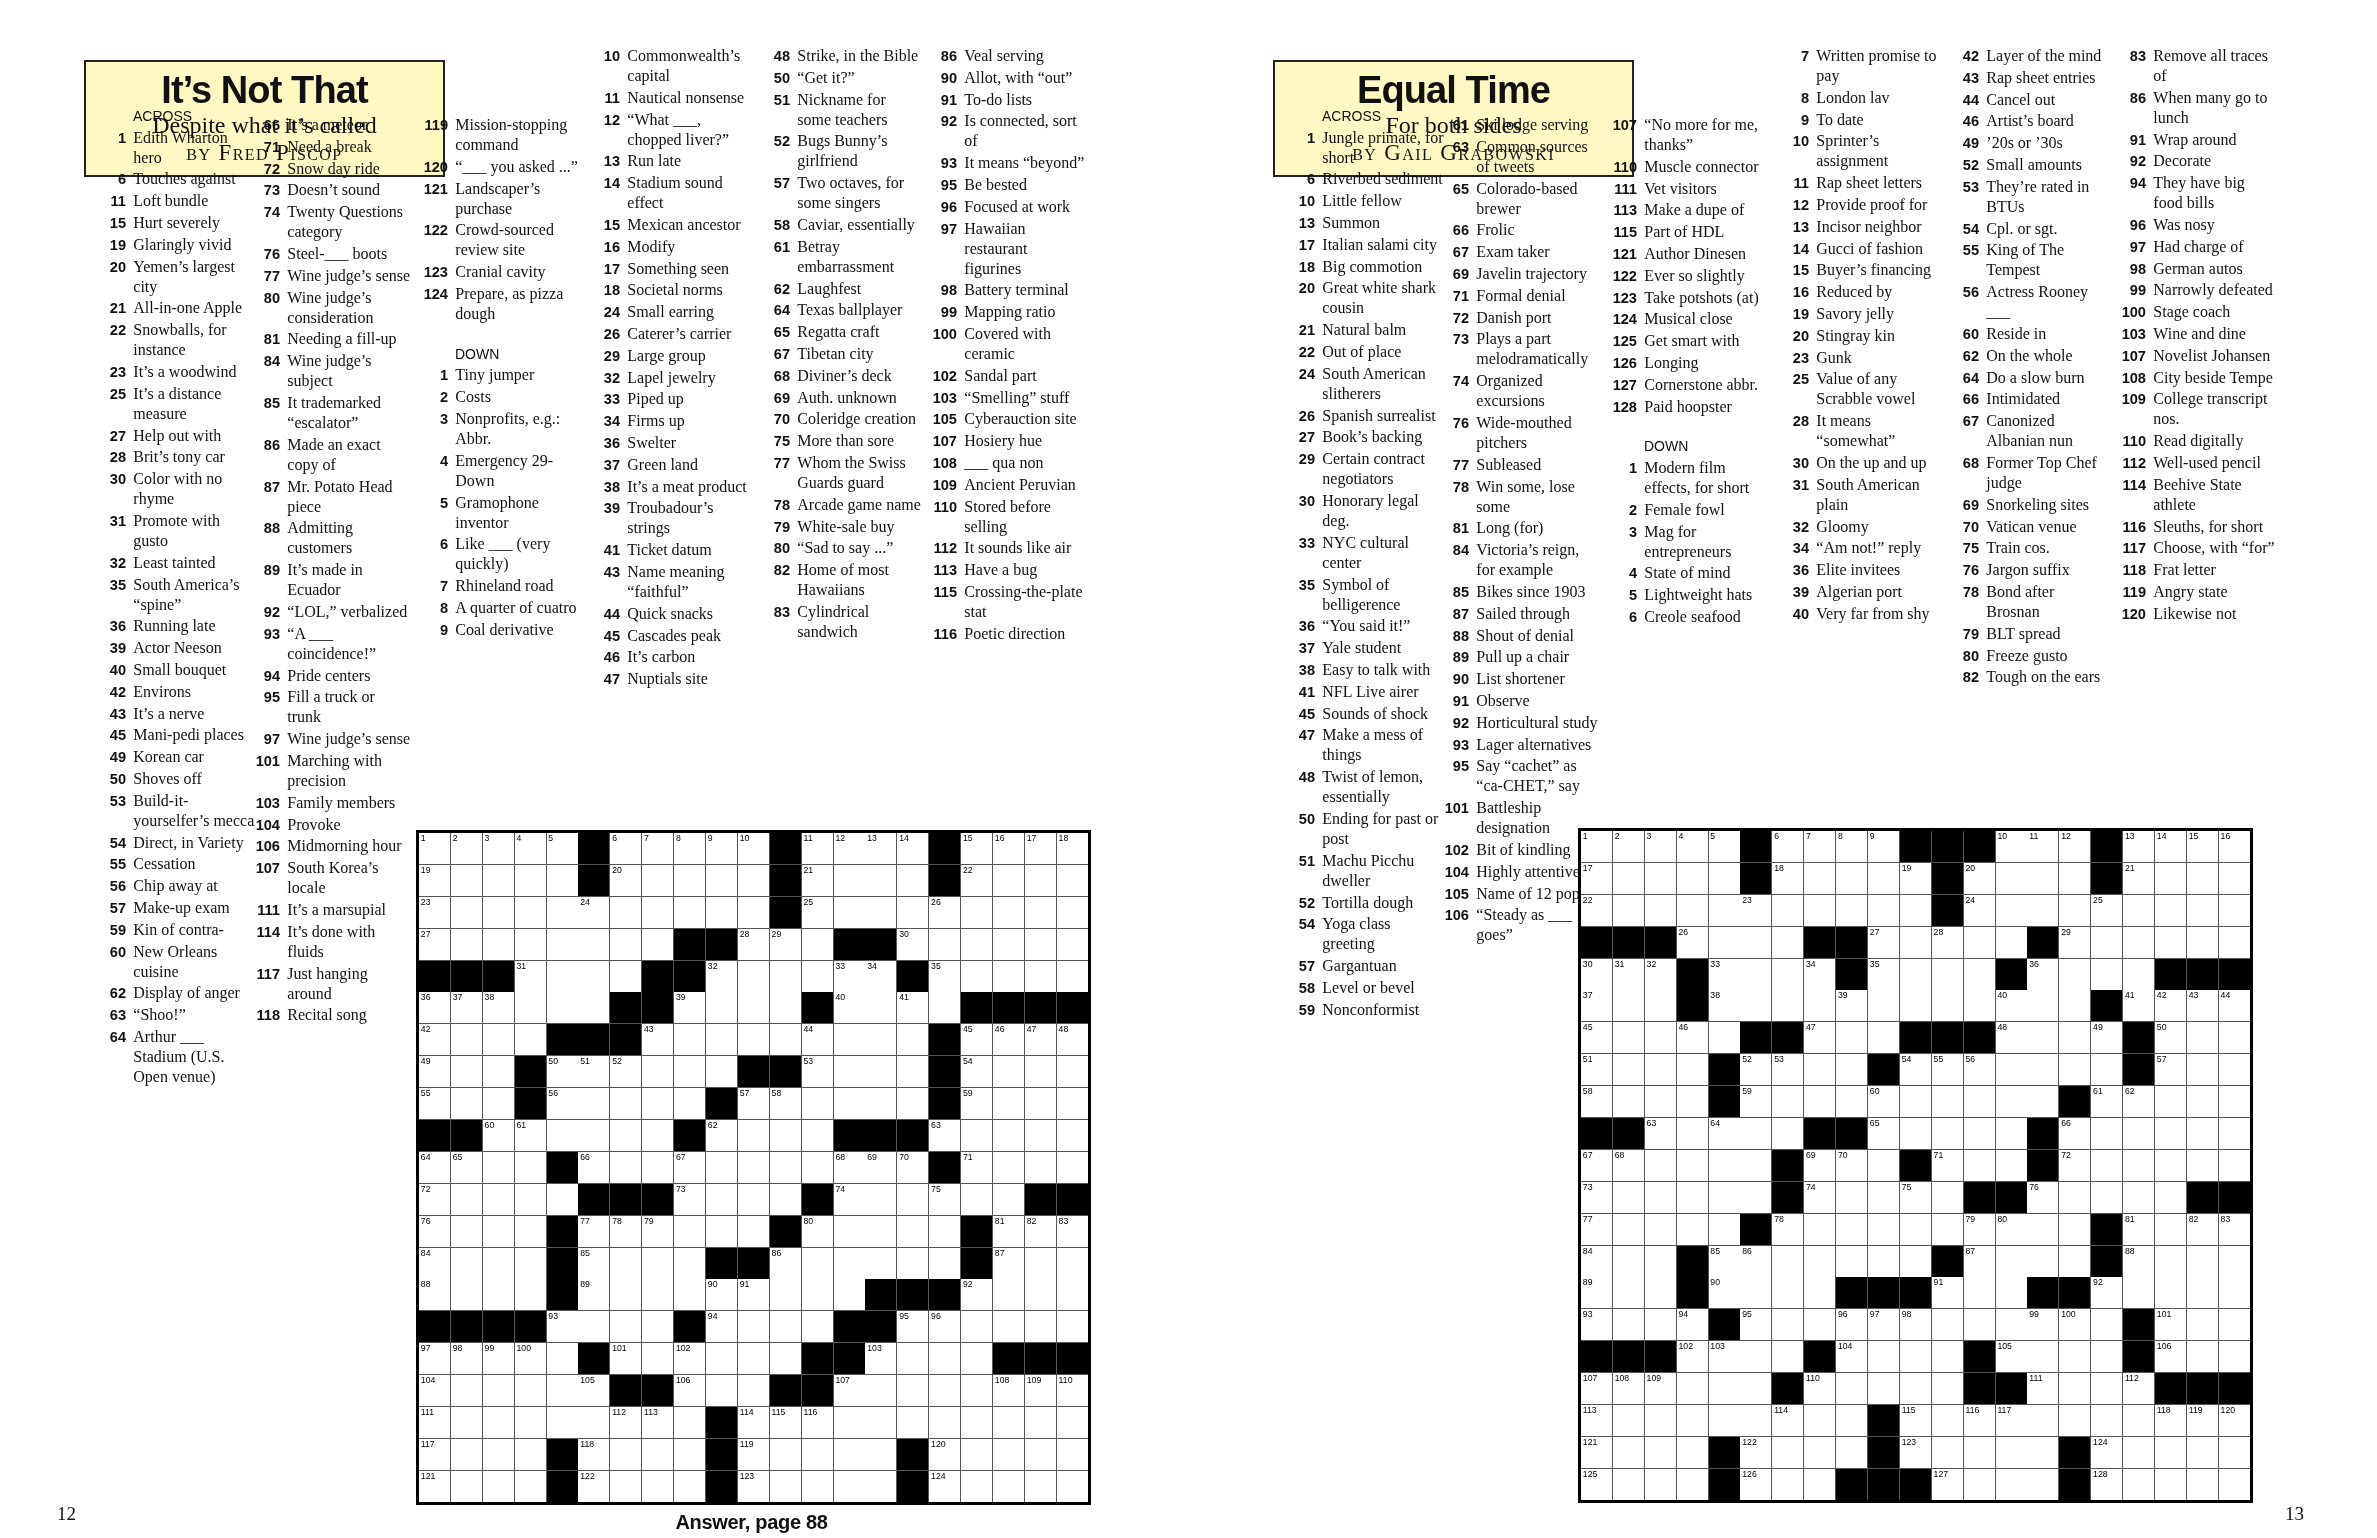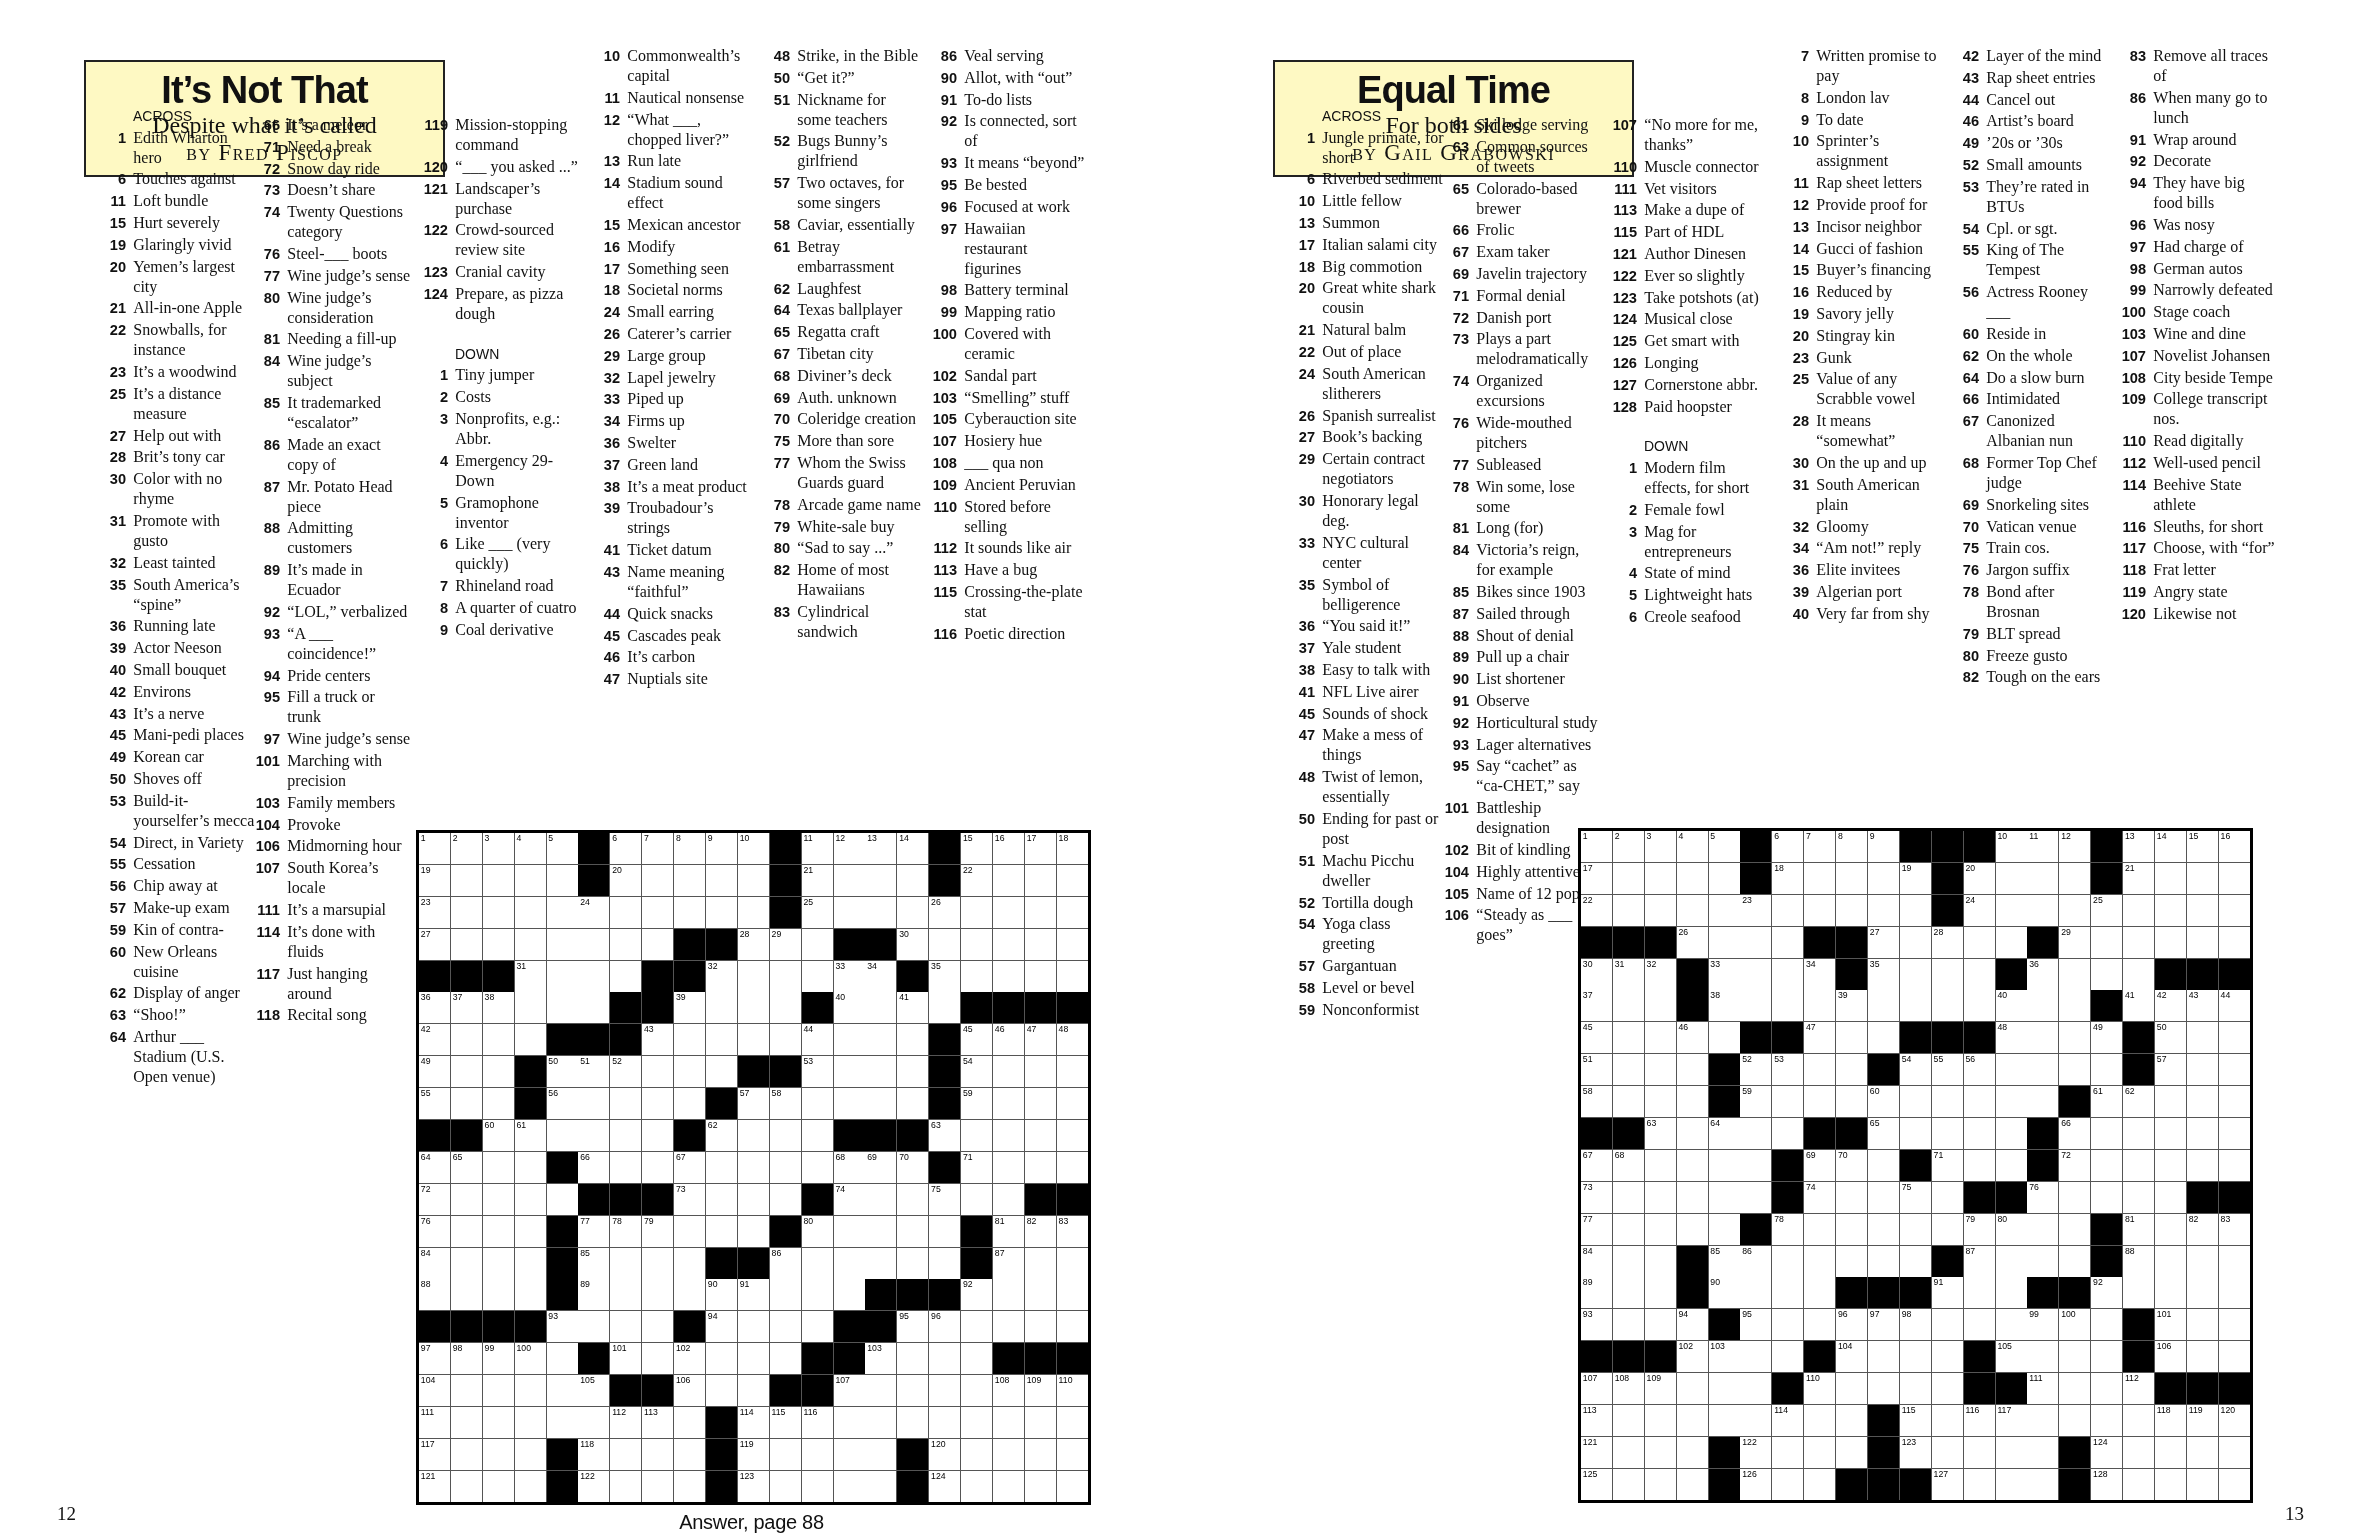--- a/index.html
+++ b/index.html
@@ -31,21 +31,21 @@
   .ctext{font-size:16px;line-height:20px;flex:1;}
 
   .xgrid{position:absolute;display:grid;gap:0.9px;background:#555;border:3.7px solid #000;}
   #page-left .xgrid{left:416px;top:830px;}
   #page-right .xgrid{left:389px;top:828px;}
   .cell{width:31px;height:31px;background:#fff;position:relative;}
   .cell.black{background:#000;}
   .gnum{position:absolute;left:1.8px;top:0px;font-family:"Liberation Sans",sans-serif;font-size:8.7px;line-height:10px;color:#000;}
 
   .answer-note{position:absolute;width:671px;text-align:center;font-family:"Liberation Sans",sans-serif;
-               font-weight:normal;font-size:20px;letter-spacing:-0.3px;}
+               font-weight:bold;font-size:20px;letter-spacing:-0.3px;}
   #page-left .answer-note{left:416px;top:1511px;}
   #page-right .answer-note{left:389px;top:1508px;margin-top:48px;}
   .page-number{position:absolute;top:1503px;font-size:19px;font-family:"Liberation Serif",serif;}
   #page-left .page-number{left:57px;}
   #page-right .page-number{left:1042px;width:73px;text-align:right;}
 </style>
 </head>
 <body>
 
 <div id="spread">
@@ -203,21 +203,21 @@
         <div class="clue">
           <span class="cnum">71</span>
           <span class="ctext">Need a break</span>
         </div>
         <div class="clue">
           <span class="cnum">72</span>
           <span class="ctext">Snow day ride</span>
         </div>
         <div class="clue">
           <span class="cnum">73</span>
-          <span class="ctext">Doesn’t share</span>
+          <span class="ctext">Doesn’t sound</span>
         </div>
         <div class="clue">
           <span class="cnum">74</span>
           <span class="ctext">Twenty Questions category</span>
         </div>
         <div class="clue">
           <span class="cnum">76</span>
           <span class="ctext">Steel-___ boots</span>
         </div>
         <div class="clue">

